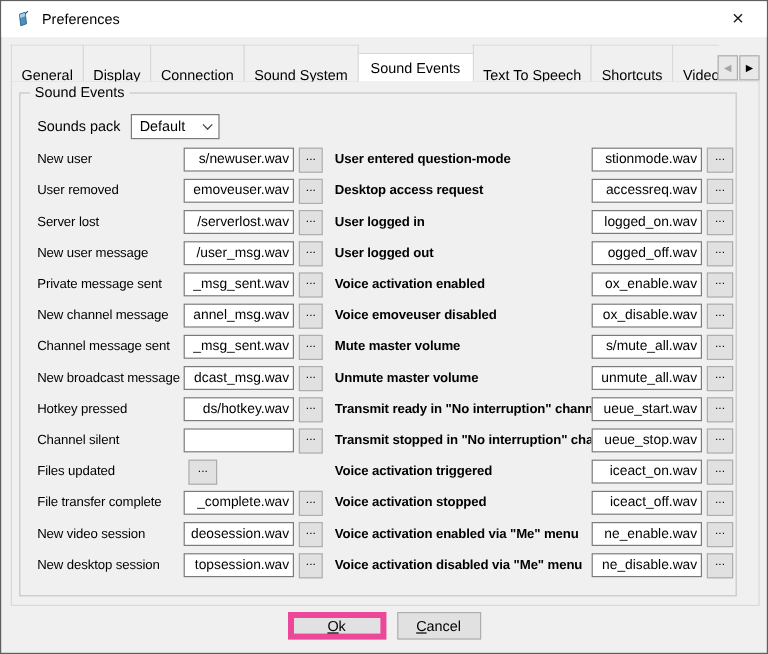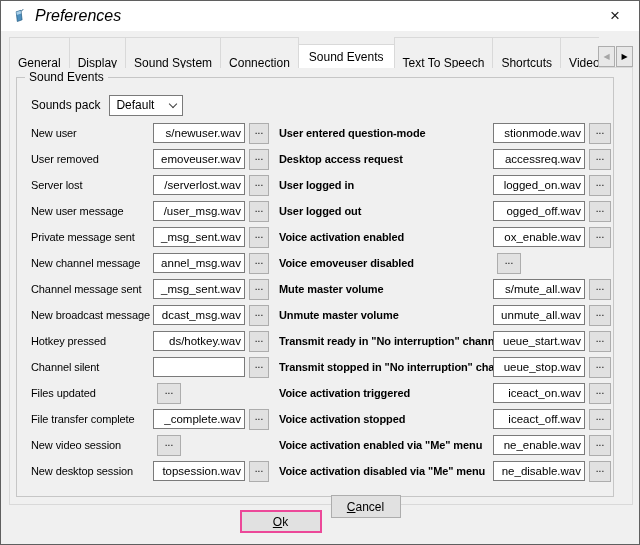--- a/index.html
+++ b/index.html
@@ -6,21 +6,21 @@
   *{box-sizing:border-box;}
   .window{
     width:640px;height:545px;position:relative;
     border:1px solid #5f5f5f;background:#f0f0f0;
     font-family:"Liberation Sans",sans-serif;font-size:12px;color:#000;
     overflow:hidden;
   }
   
   .titlebar{height:30px;background:#ffffff;display:flex;align-items:center;padding:0 8px;}
   .app-icon{width:16px;height:16px;margin:0 8px 0 2px;display:inline-block;}
-  .win-title{font-size:16px;font-style:italic;}
+  .win-title{font-size:12px;}
   .close-btn{margin-left:auto;width:32px;text-align:center;font-size:17px;line-height:30px;color:#1a1a1a;cursor:default;}
   
   .tabbar{position:absolute;top:42px;left:8px;width:624px;height:25px;display:flex;align-items:flex-end;z-index:2;}
   .tab-strip{display:flex;align-items:flex-end;overflow:hidden;max-width:590px;}
   .tab{
     height:21px;line-height:20px;padding:15px 8px;background:#f0f0f0;
     border:1px solid #d9d9d9;border-bottom:none;margin-left:-1px;
     white-space:nowrap;flex:0 0 auto;cursor:default;
   }
   .tab:first-child{margin-left:0;}
@@ -67,21 +67,21 @@
   .browse-btn{
     width:24px;height:21px;margin-left:4px;background:#e1e1e1;border:1px solid #adadad;
     font:10px "Liberation Sans",sans-serif;line-height:8px;padding:0 0 4px 0;color:#000;
   }
   
   .footer{position:absolute;bottom:11px;left:0;width:100%;display:flex;justify-content:center;gap:9px;}
   .btn{
     height:23px;background:#e1e1e1;border:1px solid #adadad;
     font:12px "Liberation Sans",sans-serif;padding:0 12px;min-width:70px;
   }
-  .btn-ok{border:2px solid #ec4899;min-width:82px;margin-top:15px;}
+  .btn-ok{border:5px solid #ec4899;min-width:82px;}
   .btn-text{display:block;}
   .btn-text::first-letter{text-decoration:underline;}
 </style>
 </head>
 <body>
 
 <div class="window">
 
   <div class="titlebar">
     <span class="app-icon">
@@ -92,22 +92,22 @@
       </svg>
     </span>
     <span class="win-title">Preferences</span>
     <span class="close-btn">×</span>
   </div>
 
   <div class="tabbar">
     <div class="tab-strip" id="tab-strip">
         <div class="tab">General</div>
         <div class="tab">Display</div>
+        <div class="tab">Connection</div>
         <div class="tab">Sound System</div>
-        <div class="tab">Connection</div>
         <div class="tab selected">Sound Events</div>
         <div class="tab">Text To Speech</div>
         <div class="tab">Shortcuts</div>
         <div class="tab">Video</div>
       </div>
     <div class="tab-scrollers">
       <button class="tab-scroll disabled">◀</button>
       <button class="tab-scroll enabled">▶</button>
     </div>
   </div>
@@ -179,20 +179,21 @@
                 <span class="event-label">Files updated</span>
                 <button class="browse-btn">...</button>
               </div>
               <div class="event-row">
                 <span class="event-label">File transfer complete</span>
                 <input class="event-input" type="text" value="_complete.wav" style="">
                 <button class="browse-btn">...</button>
               </div>
               <div class="event-row">
                 <span class="event-label">New video session</span>
+                <input class="event-input" type="text" value="deosession.wav" style="">
                 <button class="browse-btn">...</button>
               </div>
               <div class="event-row">
                 <span class="event-label">New desktop session</span>
                 <input class="event-input" type="text" value="topsession.wav" style="">
                 <button class="browse-btn">...</button>
               </div>
             </div>
           <div class="col col-right" id="right-col">
               <div class="event-row">
@@ -215,20 +216,21 @@
                 <input class="event-input" type="text" value="ogged_off.wav" style="">
                 <button class="browse-btn">...</button>
               </div>
               <div class="event-row">
                 <span class="event-label">Voice activation enabled</span>
                 <input class="event-input" type="text" value="ox_enable.wav" style="">
                 <button class="browse-btn">...</button>
               </div>
               <div class="event-row">
                 <span class="event-label">Voice emoveuser disabled</span>
+                <input class="event-input" type="text" value="ox_disable.wav" style="">
                 <button class="browse-btn">...</button>
               </div>
               <div class="event-row">
                 <span class="event-label">Mute master volume</span>
                 <input class="event-input" type="text" value="s/mute_all.wav" style="">
                 <button class="browse-btn">...</button>
               </div>
               <div class="event-row">
                 <span class="event-label">Unmute master volume</span>
                 <input class="event-input" type="text" value="unmute_all.wav" style="">

